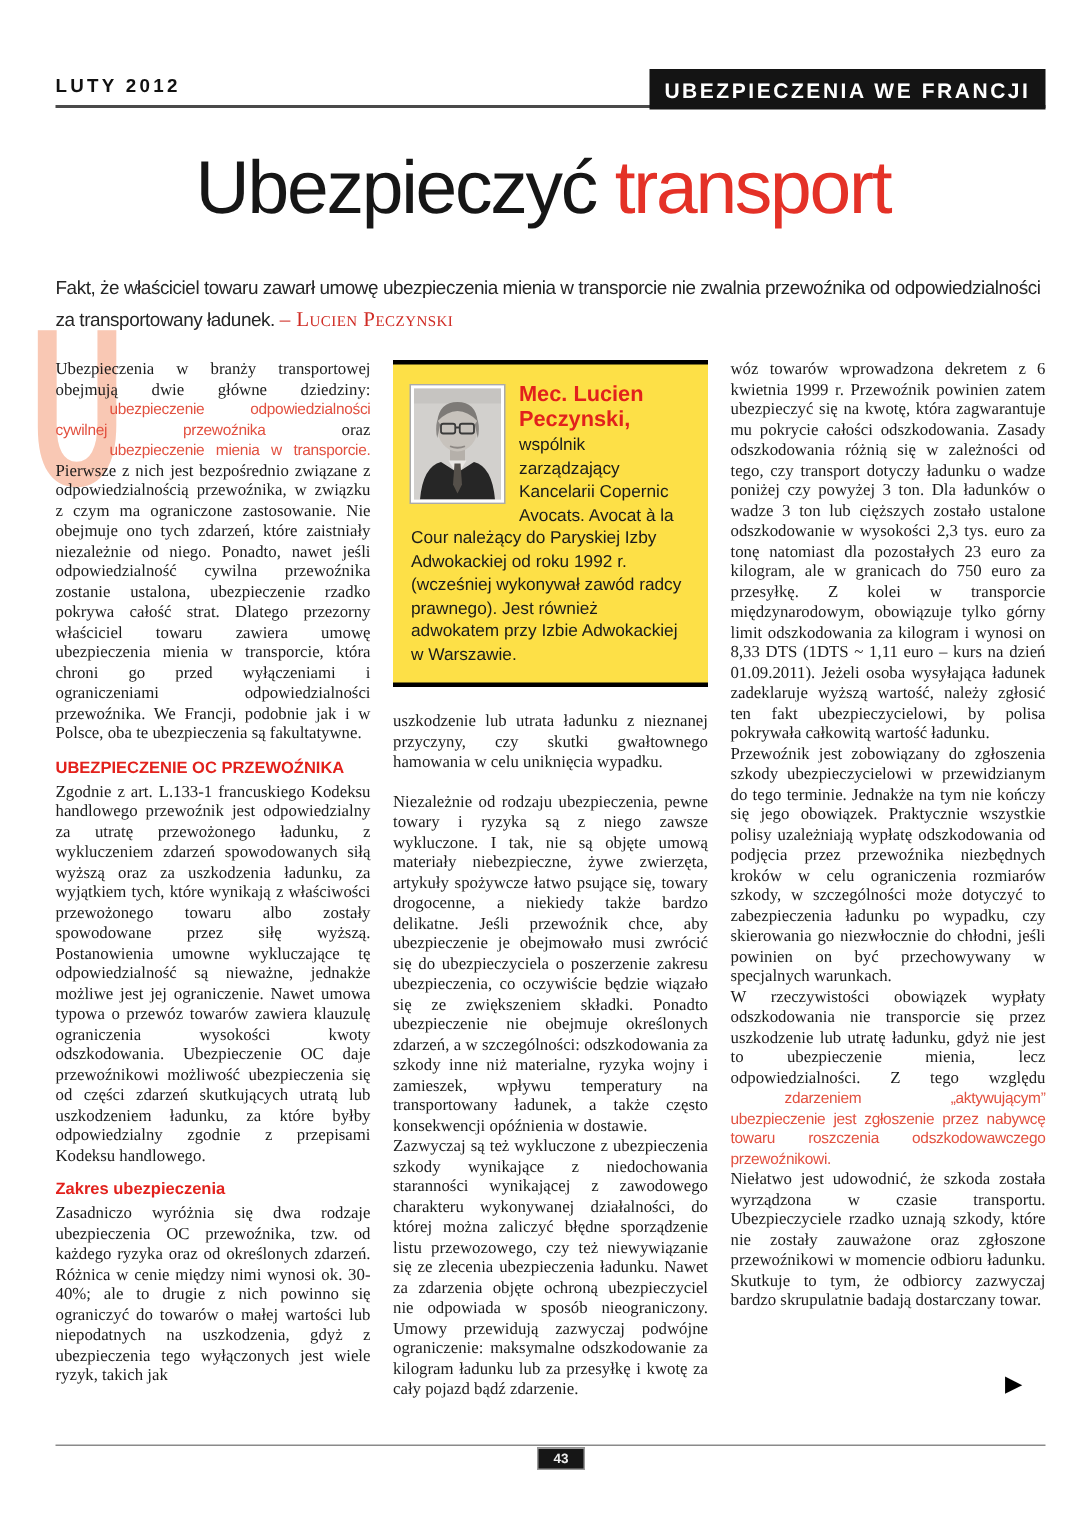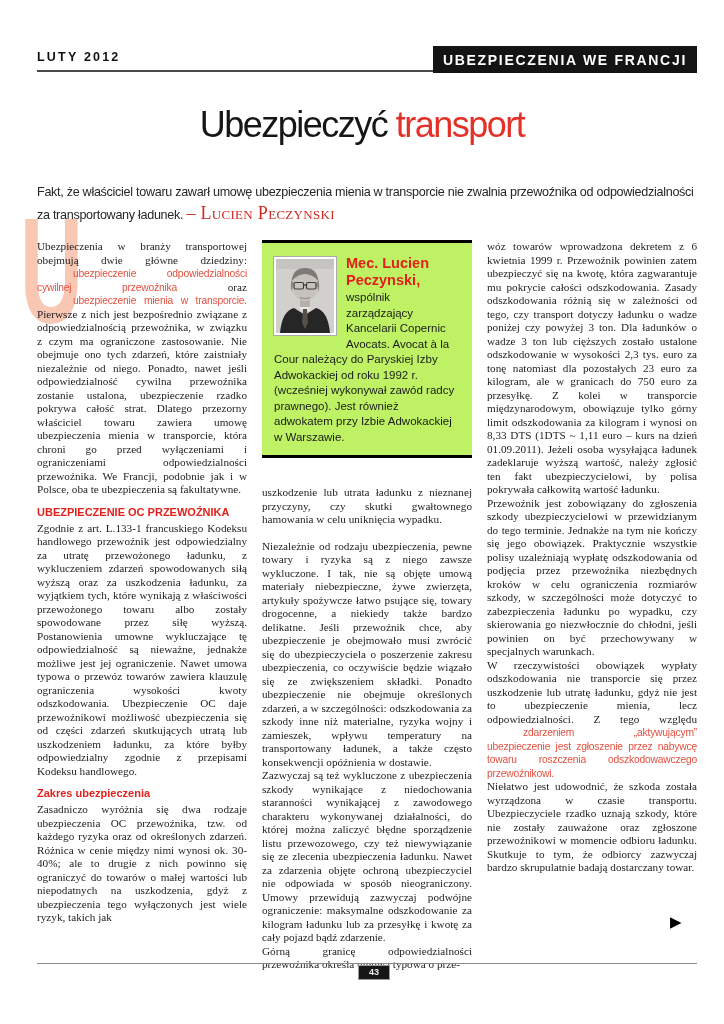--- a/index.html
+++ b/index.html
@@ -12,47 +12,47 @@
   .issue-date{position:absolute;left:0;top:4px;
               font-family:"Liberation Sans",sans-serif;font-weight:700;
               font-size:12.5px;letter-spacing:2.2px;color:#111;}
   .section-banner{position:absolute;right:0;top:0;background:#141414;color:#fff;
                   font-family:"Liberation Sans",sans-serif;font-weight:700;
                   font-size:14px;letter-spacing:1.7px;padding:6px 10px 5px 10px;}
 
   
   .article-title{position:absolute;left:0;right:0;top:94px;text-align:center;
                  font-family:"Liberation Sans",sans-serif;font-weight:400;
-                 font-size:36px;line-height:62px;letter-spacing:-1.5px;color:#161616;}
+                 font-size:50px;line-height:62px;letter-spacing:-1.5px;color:#161616;}
   .title-accent{color:#e43127;}
   .lead{position:absolute;left:37px;right:27px;top:182px;
         font-family:"Liberation Sans",sans-serif;font-size:12.6px;line-height:21px;
         letter-spacing:-0.3px;color:#262626;}
   .lead-author{font-family:"Liberation Serif",serif;font-variant:small-caps;
-               letter-spacing:0.3px;color:#cf2b24;font-size:18px;}
+               letter-spacing:0.3px;color:#cf2b24;font-size:14px;}
 
   
   .columns{position:absolute;left:37px;top:240px;width:660px;display:flex;gap:15px;}
   .col{width:210px;position:relative;}
   .bt{font-size:11.2px;line-height:13.5px;text-align:justify;margin:0;position:relative;}
   .gap{margin-top:13px;}
   .subhead{font-family:"Liberation Sans",sans-serif;font-weight:700;font-size:11px;
            line-height:13px;color:#e2211c;margin:9px 0 3px 0;position:relative;}
   .red-inline{font-family:"Liberation Sans",sans-serif;font-size:10.3px;
               letter-spacing:-0.2px;color:#e2503f;margin-left:36px;}
 
   
   .dropcap{position:absolute;left:-17px;top:-44px;
            font-family:"Liberation Sans",sans-serif;font-weight:700;
            font-size:150px;line-height:1;color:#f9c8b4;
            transform:scaleX(0.58);transform-origin:left top;z-index:0;}
 
   
-  .bio{background:#bef264;border-top:3px solid #000;border-bottom:3px solid #000;
-       padding:12px 12px 10px 12px;margin-bottom:28px;
+  .bio{background:#fde047;border-top:3px solid #000;border-bottom:3px solid #000;
+       padding:12px 12px 10px 12px;margin-bottom:17px;
        font-family:"Liberation Sans",sans-serif;font-size:11.5px;line-height:15.5px;
        color:#1a1a1a;overflow:hidden;}
   .bio-photo{float:left;width:58px;height:74px;margin:2px 10px 2px 0;
              border:2px solid #fff;box-shadow:0 0 0 1px #aaa;background:#d2d0cd;}
   .bio-photo svg{display:block;}
   .bio-name{color:#e2211c;font-weight:700;font-size:14.5px;line-height:17px;}
   .bio-text{margin-top:1px;}
 
   
   .footer-rule{position:absolute;left:37px;right:27px;top:963px;border-top:1px solid #8a8a8a;}
@@ -109,21 +109,20 @@
             <path d="M23 48 L29 58 L35 48 Z" fill="#e9e7e4"></path>
             <path d="M27 50 L31 50 L32 64 L29 70 L26 64 Z" fill="#55504a"></path>
           </svg>
         </div>
         <div class="bio-name">Mec. Lucien Peczynski,</div>
         <div class="bio-text">wspólnik zarządzający Kancelarii Copernic Avocats. Avocat à la Cour należący do Paryskiej Izby Adwokackiej od roku 1992 r. (wcześniej wykonywał zawód radcy prawnego). Jest również adwokatem przy Izbie Adwokackiej w Warszawie.</div>
       </div>
       <p class="bt">uszkodzenie lub utrata ładunku z nieznanej przyczyny, czy skutki gwałtownego hamowania w celu uniknięcia wypadku.</p>
       <p class="bt gap">Niezależnie od rodzaju ubezpieczenia, pewne towary i ryzyka są z niego zawsze wykluczone. I tak, nie są objęte umową materiały niebezpieczne, żywe zwierzęta, artykuły spożywcze łatwo psujące się, towary drogocenne, a niekiedy także bardzo delikatne. Jeśli przewoźnik chce, aby ubezpieczenie je obejmowało musi zwrócić się do ubezpieczyciela o poszerzenie zakresu ubezpieczenia, co oczywiście będzie wiązało się ze zwiększeniem składki. Ponadto ubezpieczenie nie obejmuje określonych zdarzeń, a w szczególności: odszkodowania za szkody inne niż materialne, ryzyka wojny i zamieszek, wpływu temperatury na transportowany ładunek, a także często konsekwencji opóźnienia w dostawie.</p>
       <p class="bt">Zazwyczaj są też wykluczone z ubezpieczenia szkody wynikające z niedochowania staranności wynikającej z zawodowego charakteru wykonywanej działalności, do której można zaliczyć błędne sporządzenie listu przewozowego, czy też niewywiązanie się ze zlecenia ubezpieczenia ładunku. Nawet za zdarzenia objęte ochroną ubezpieczyciel nie odpowiada w sposób nieograniczony. Umowy przewidują zazwyczaj podwójne ograniczenie: maksymalne odszkodowanie za kilogram ładunku lub za przesyłkę i kwotę za cały pojazd bądź zdarzenie.</p>
-      <p class="bt">Górną granicę odpowiedzialności przewoźnika określa umowa typowa o prze-</p>
     </div>
 
     <div class="col">
       <p class="bt">wóz towarów wprowadzona dekretem z 6 kwietnia 1999 r. Przewoźnik powinien zatem ubezpieczyć się na kwotę, która zagwarantuje mu pokrycie całości odszkodowania. Zasady odszkodowania różnią się w zależności od tego, czy transport dotyczy ładunku o wadze poniżej czy powyżej 3 ton. Dla ładunków o wadze 3 ton lub cięższych zostało ustalone odszkodowanie w wysokości 2,3 tys. euro za tonę natomiast dla pozostałych 23 euro za kilogram, ale w granicach do 750 euro za przesyłkę. Z kolei w transporcie międzynarodowym, obowiązuje tylko górny limit odszkodowania za kilogram i wynosi on 8,33 DTS (1DTS ~ 1,11 euro – kurs na dzień 01.09.2011). Jeżeli osoba wysyłająca ładunek zadeklaruje wyższą wartość, należy zgłosić ten fakt ubezpieczycielowi, by polisa pokrywała całkowitą wartość ładunku.</p>
       <p class="bt">Przewoźnik jest zobowiązany do zgłoszenia szkody ubezpieczycielowi w przewidzianym do tego terminie. Jednakże na tym nie kończy się jego obowiązek. Praktycznie wszystkie polisy uzależniają wypłatę odszkodowania od podjęcia przez przewoźnika niezbędnych kroków w celu ograniczenia rozmiarów szkody, w szczególności może dotyczyć to zabezpieczenia ładunku po wypadku, czy skierowania go niezwłocznie do chłodni, jeśli powinien on być przechowywany w specjalnych warunkach.</p>
       <p class="bt"><span>W rzeczywistości obowiązek wypłaty odszkodowania nie transporcie się przez uszkodzenie lub utratę ładunku, gdyż nie jest to ubezpieczenie mienia, lecz odpowiedzialności. Z tego względu </span><span class="red-inline">zdarzeniem „aktywującym” ubezpieczenie jest zgłoszenie przez nabywcę towaru roszczenia odszkodowawczego przewoźnikowi.</span></p>
       <p class="bt">Niełatwo jest udowodnić, że szkoda została wyrządzona w czasie transportu. Ubezpieczyciele rzadko uznają szkody, które nie zostały zauważone oraz zgłoszone przewoźnikowi w momencie odbioru ładunku. Skutkuje to tym, że odbiorcy zazwyczaj bardzo skrupulatnie badają dostarczany towar.</p>
     </div>
 
   </div>

